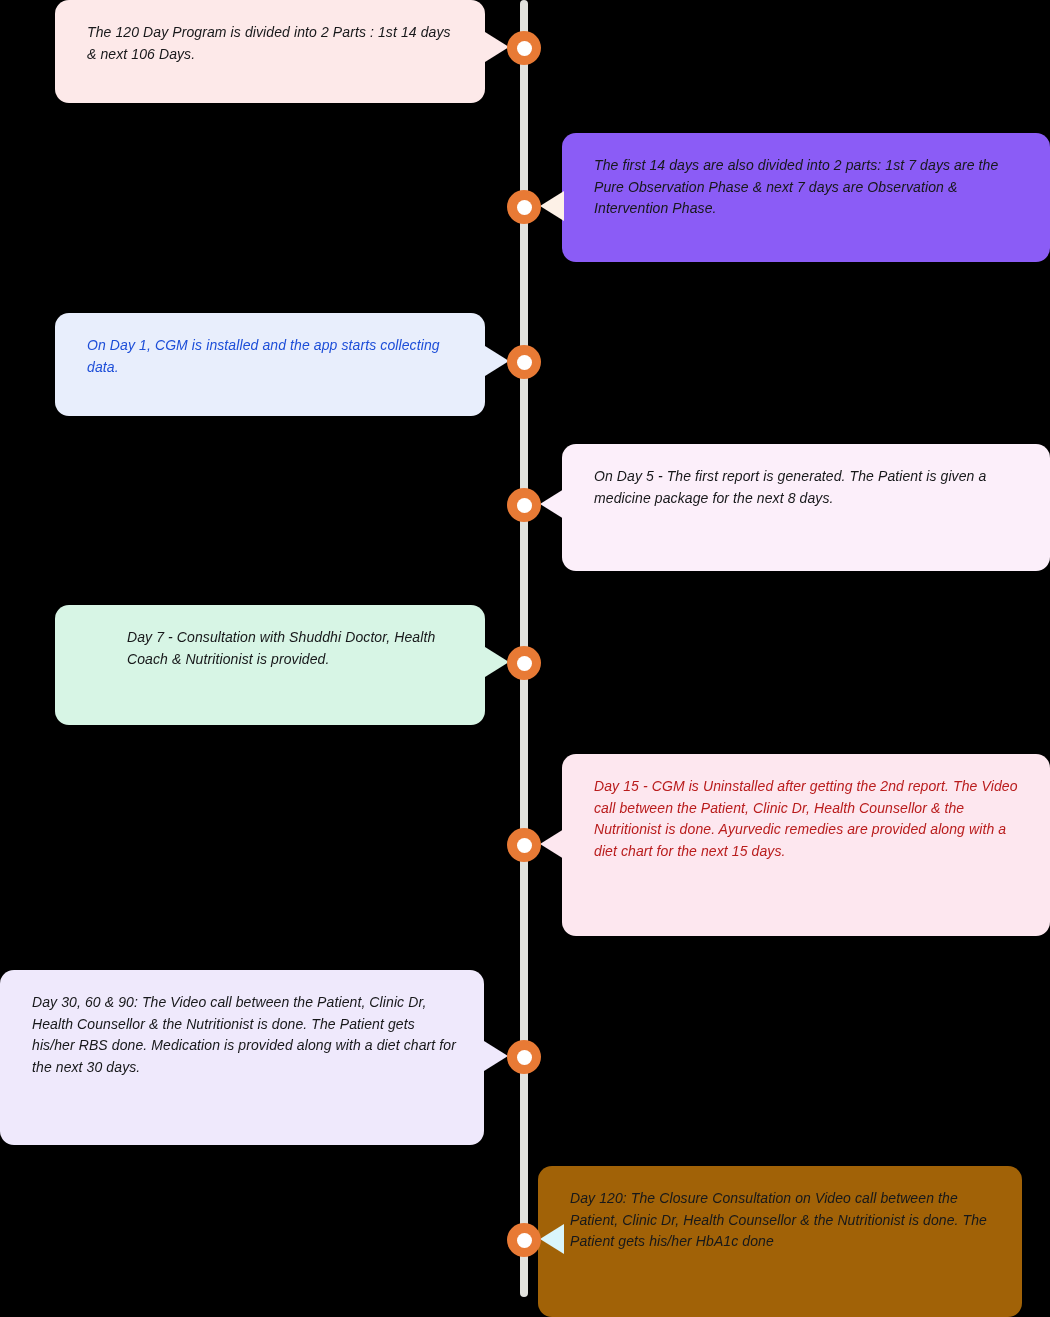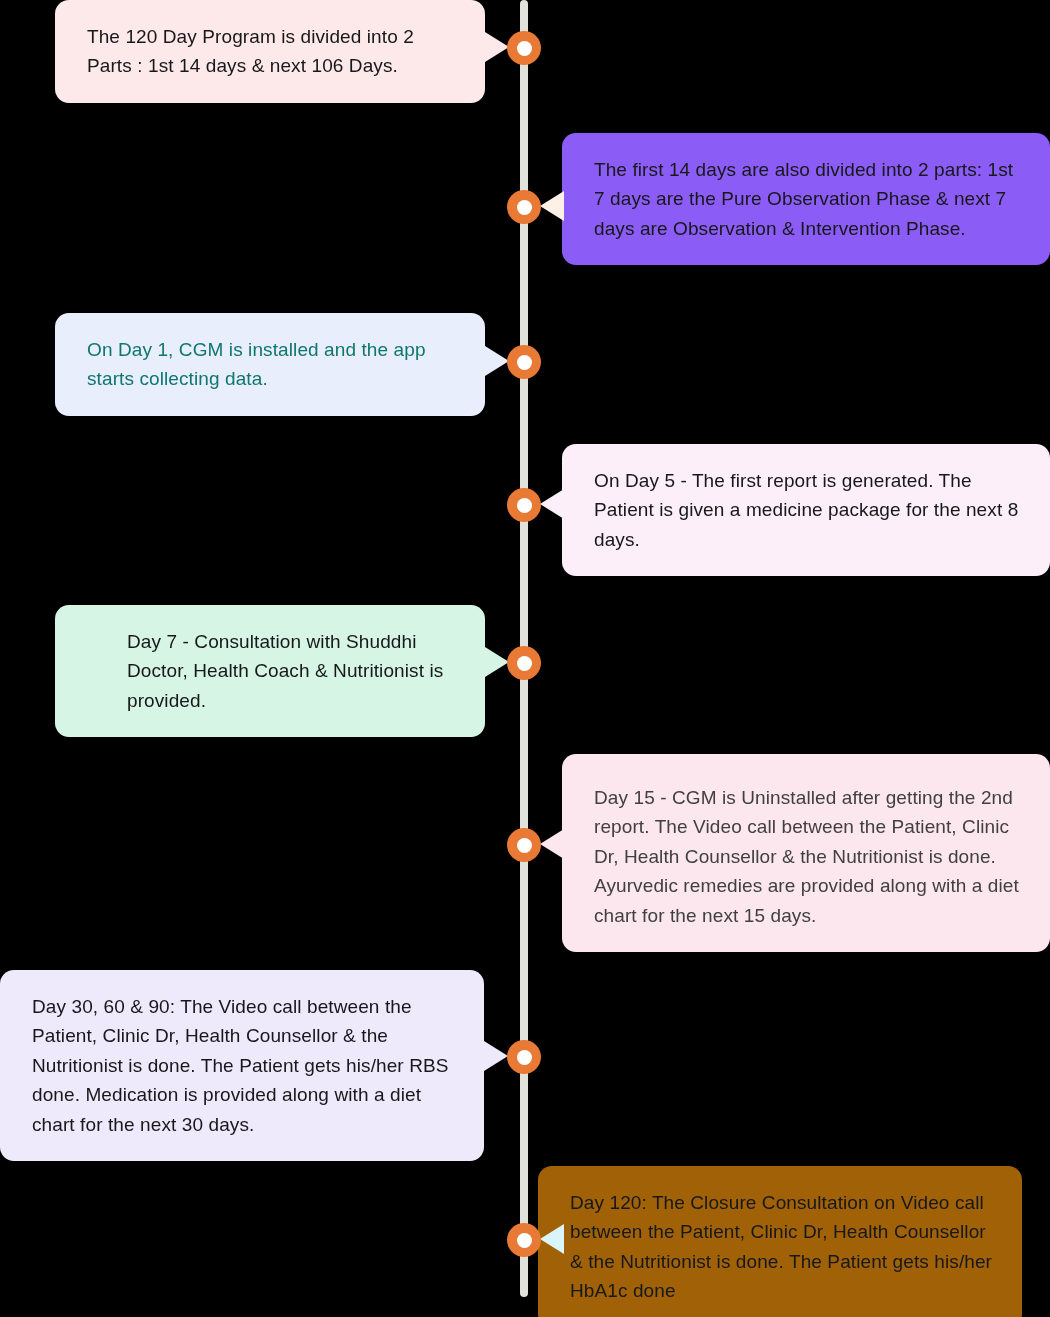--- a/index.html
+++ b/index.html
@@ -50,26 +50,27 @@
   }
 
   
   .card {
     position: absolute;
     border-radius: 14px;
     padding: 22px 28px 22px 32px;
     z-index: 3;
   }
   .card-text {
-    font-size: 19px;
+    font-size: 14px;
     line-height: 1.55;
     color: #17181a;
     letter-spacing: 0.1px;
     white-space: pre-line;
     font-weight: 500;
+    font-style: italic;
   }
 
   
   .tail {
     position: absolute;
     width: 0;
     height: 0;
     z-index: 4;
   }
   .tail-right { 
@@ -98,21 +99,21 @@
 
   <div class="card" style="left: 562px; top: 133px; width: 488px; min-height: 129px; background: #8b5cf6;">
     <div class="card-text" style="color: rgb(23, 24, 26);">The first 14 days are also divided into 2 parts: 1st 7 days are the Pure Observation Phase &amp; next 7 days are Observation &amp; Intervention Phase.</div>
   </div>
   <div class="tail tail-left" style="left: 540px; top: 191px; border-right: 24px solid rgb(253, 241, 231);"></div>
   <div class="marker" style="left: 507px; top: 190px; background: rgb(232, 122, 53);">
     <span class="marker-core" style="background: rgb(255, 255, 255);"></span>
   </div>
 
   <div class="card" style="left: 55px; top: 313px; width: 430px; min-height: 103px; background: rgb(232, 238, 252);">
-    <div class="card-text" style="color: #0f766e;">On Day 1, CGM is installed and the app starts collecting data.</div>
+    <div class="card-text" style="color: #1d4ed8;">On Day 1, CGM is installed and the app starts collecting data.</div>
   </div>
   <div class="tail tail-right" style="left: 485px; top: 346px; border-left: 24px solid rgb(232, 238, 252);"></div>
   <div class="marker" style="left: 507px; top: 345px; background: rgb(232, 122, 53);">
     <span class="marker-core" style="background: rgb(255, 255, 255);"></span>
   </div>
 
   <div class="card" style="left: 562px; top: 444px; width: 488px; min-height: 127px; background: rgb(252, 239, 250);">
     <div class="card-text" style="color: rgb(23, 24, 26);">On Day 5 -  The first report is generated. The Patient is given a medicine package for the next 8 days.</div>
   </div>
   <div class="tail tail-left" style="left: 540px; top: 489px; border-right: 24px solid rgb(252, 239, 250);"></div>
@@ -122,21 +123,21 @@
 
   <div class="card" style="left: 55px; top: 605px; width: 430px; min-height: 120px; background: rgb(215, 245, 229);">
     <div class="card-text" style="color: rgb(23, 24, 26); margin-left: 40px;">Day 7 -  Consultation with Shuddhi Doctor, Health Coach &amp; Nutritionist is provided.</div>
   </div>
   <div class="tail tail-right" style="left: 485px; top: 647px; border-left: 24px solid rgb(215, 245, 229);"></div>
   <div class="marker" style="left: 507px; top: 646px; background: rgb(232, 122, 53);">
     <span class="marker-core" style="background: rgb(255, 255, 255);"></span>
   </div>
 
   <div class="card" style="left: 562px; top: 754px; width: 488px; min-height: 182px; background: rgb(253, 231, 239);">
-    <div class="card-text" style="color: #404040; margin-top: 7px;">Day 15 -  CGM is Uninstalled after getting the 2nd report. The Video call between the Patient, Clinic Dr, Health Counsellor &amp; the Nutritionist is done. Ayurvedic remedies are provided along with a diet chart for the next 15 days.</div>
+    <div class="card-text" style="color: #b91c1c;">Day 15 -  CGM is Uninstalled after getting the 2nd report. The Video call between the Patient, Clinic Dr, Health Counsellor &amp; the Nutritionist is done. Ayurvedic remedies are provided along with a diet chart for the next 15 days.</div>
   </div>
   <div class="tail tail-left" style="left: 540px; top: 829px; border-right: 24px solid rgb(253, 231, 239);"></div>
   <div class="marker" style="left: 507px; top: 828px; background: rgb(232, 122, 53);">
     <span class="marker-core" style="background: rgb(255, 255, 255);"></span>
   </div>
 
   <div class="card" style="left: 0px; top: 970px; width: 484px; min-height: 175px; background: rgb(239, 233, 252);">
     <div class="card-text" style="color: rgb(23, 24, 26);">Day 30, 60 &amp; 90: The Video call between the Patient, Clinic Dr, Health Counsellor &amp; the Nutritionist is done. The Patient gets his/her RBS done. Medication is provided along with a diet chart for the next 30 days.</div>
   </div>
   <div class="tail tail-right" style="left: 484px; top: 1041px; border-left: 24px solid rgb(239, 233, 252);"></div>

